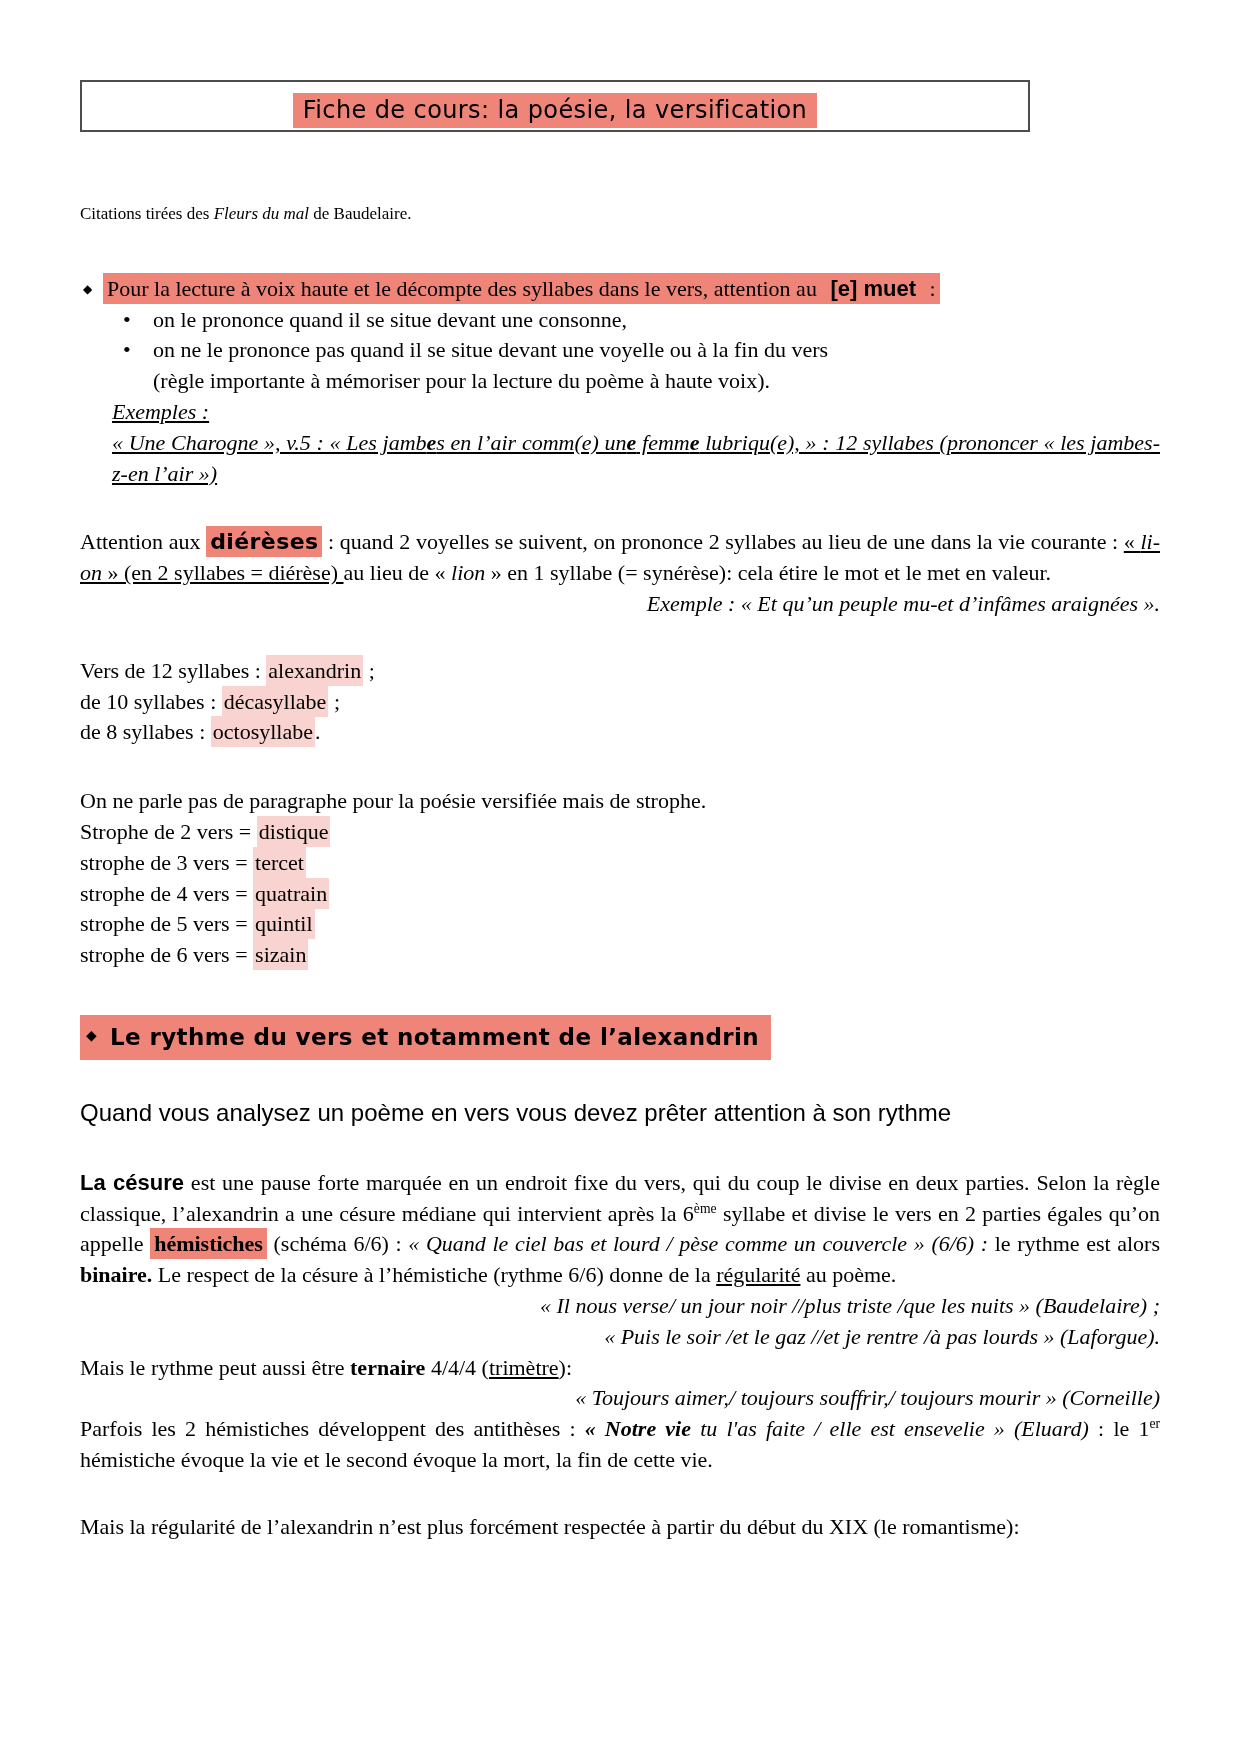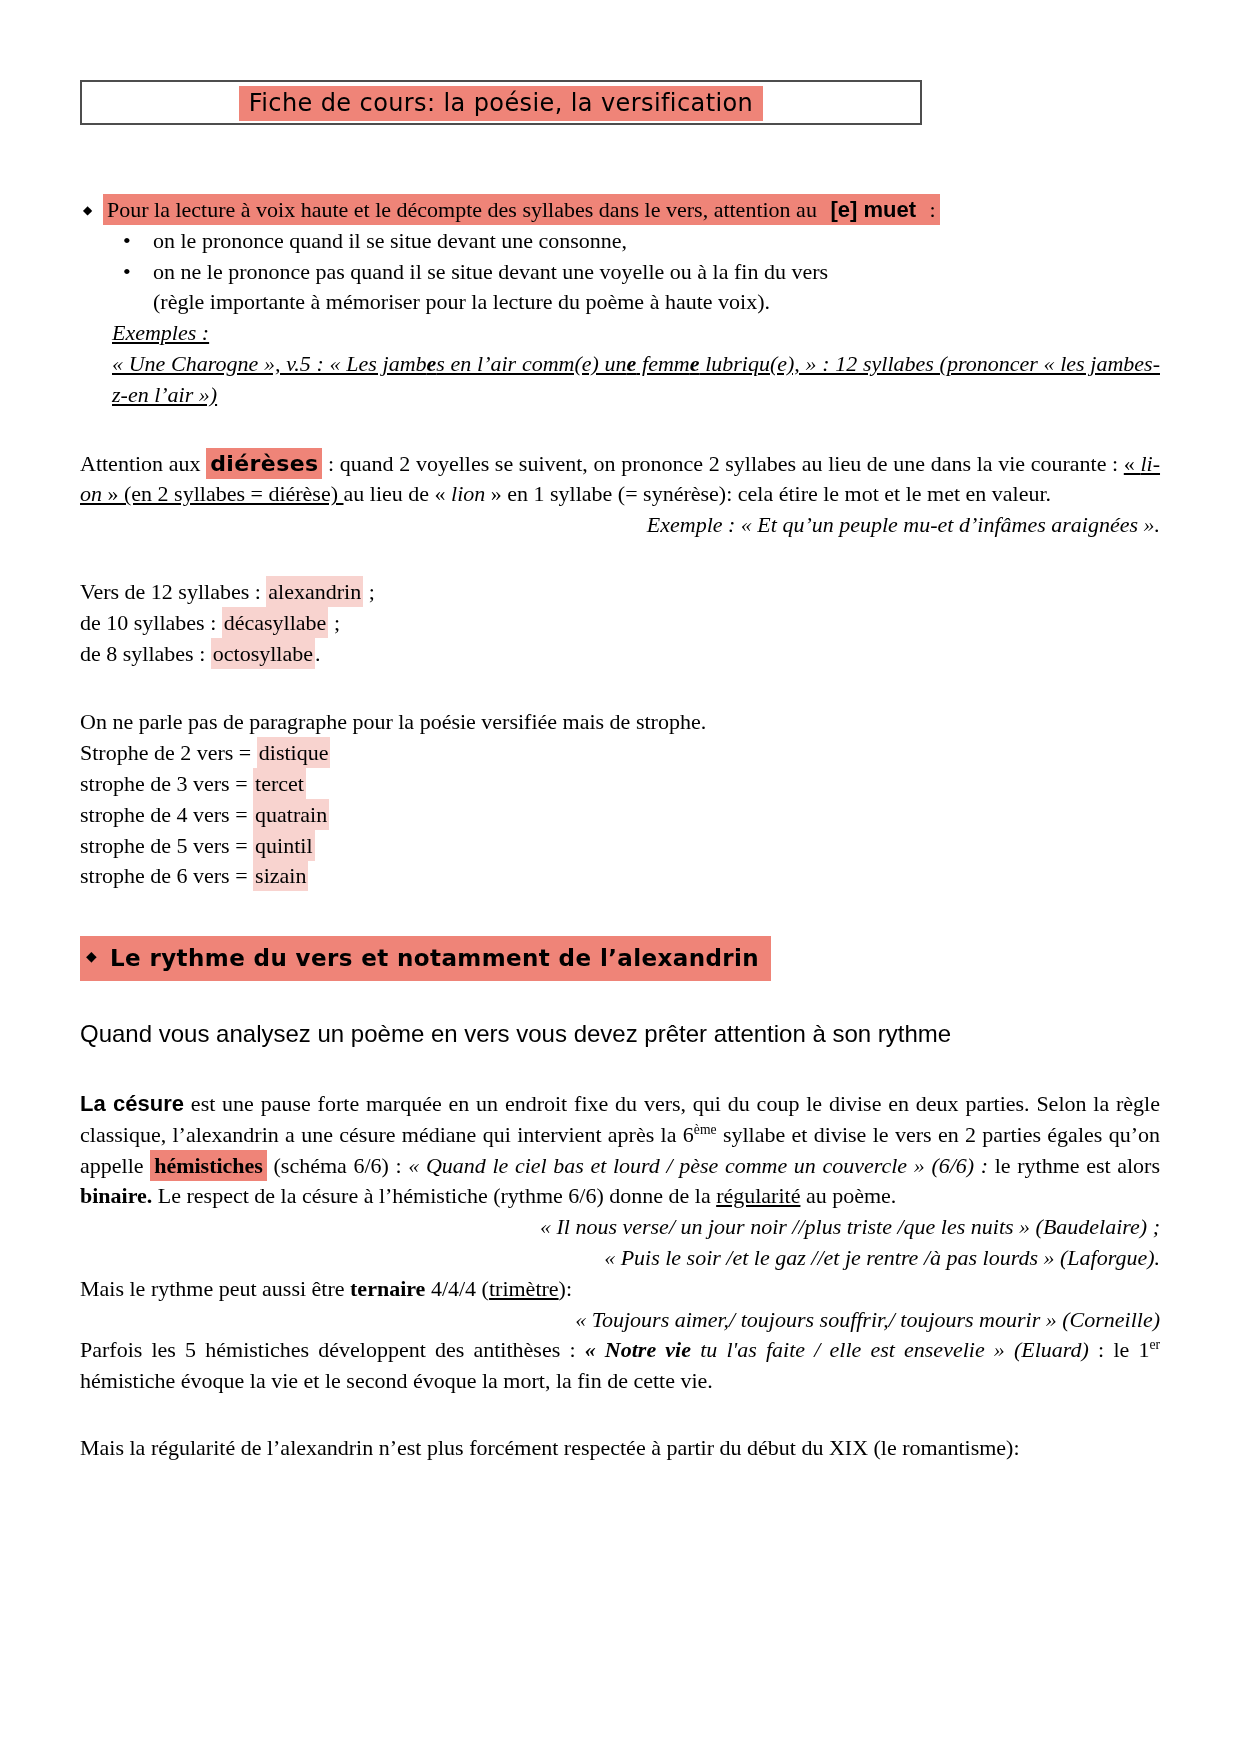--- a/index.html
+++ b/index.html
@@ -3,22 +3,22 @@
 <meta charset="utf-8">
 <style>
   html,body{margin:0;padding:0;background:#ffffff;}
   .page{
     width:1241px;min-height:1754px;box-sizing:border-box;
     padding:80px 81px 40px 80px;background:#fff;color:#000;
     font-family:"Liberation Serif","DejaVu Serif",serif;
     position:relative;overflow:hidden;
   }
   .title-box{
-    width:842px;box-sizing:border-box;border:2px solid #4d4d4d;
-    text-align:center;padding:7px 8px 6px;margin-bottom:70px;
+    width:950px;box-sizing:border-box;border:2px solid #4d4d4d;
+    text-align:center;padding:14px 8px 6px;margin-bottom:70px;
   }
   .comic{font-family:cursive,"DejaVu Sans",sans-serif;letter-spacing:.4px;}
   .sans{font-family:"Liberation Sans",sans-serif;}
   .title-text{font-size:24px;background:var(--hl);padding:3px 10px 4px;}
   .blk{font-size:22px;line-height:1.4;margin:0;}
   .citation{font-size:17px;}
   .justify{text-align:justify;}
   .ind-a{padding-left:32px;text-decoration:underline;}
   .ind-b{padding-left:65px;text-align:right;}
   .mt-a{margin-top:38px;}
@@ -44,20 +44,21 @@
   .heading .txt > .hl{display:inline-block;padding:6px 12px 7px 0;}
 </style>
 </head>
 <body>
 
 <div class="page">
   <div class="title-box">
     <span class="title-text comic">Fiche de cours: la poésie, la versification</span>
   </div>
   <div>
+      <div class="blk citation"><span class="txt"><span>Citations tirées des </span><span class="i">Fleurs du mal</span><span> de Baudelaire.</span></span></div>
       <div class="blk mt-c has-bullet">
         <span class="bullet bullet-diamond">◆</span>
         <span class="txt"><span class="hl">Pour la lecture à voix haute et le décompte des syllabes dans le vers, attention au </span><span class="hl b sans">[e] muet</span><span class="hl"> :</span></span>
       </div>
       <div class="blk sub has-bullet">
         <span class="bullet bullet-dot">•</span>
         <span class="txt"><span>on le prononce quand il se situe devant une consonne,</span></span>
       </div>
       <div class="blk sub has-bullet">
         <span class="bullet bullet-dot">•</span>
@@ -79,16 +80,16 @@
       <div class="blk mt-d heading has-bullet">
         <span class="bullet bullet-diamond hl">◆</span>
         <span class="txt"><span class="hl comic b">Le rythme du vers et notamment de l’alexandrin</span></span>
       </div>
       <div class="blk mt-b sans-lead"><span class="txt"><span class="sans">Quand vous analysez un poème en vers vous devez prêter attention à son rythme</span></span></div>
       <div class="blk mt-a justify"><span class="txt"><span class="b sans">La césure</span><span> est une pause forte marquée en un endroit fixe du vers, qui du coup le divise en deux parties. Selon la règle classique, l’alexandrin a une césure médiane qui intervient après la 6</span><span class="sup">ème</span><span> syllabe et divise le vers en 2 parties égales qu’on appelle </span><span class="hl b">hémistiches</span><span> (schéma 6/6) :  </span><span class="i">« Quand le ciel bas et lourd / pèse comme un couvercle » (6/6) :</span><span> le rythme est alors </span><span class="b">binaire.</span><span> Le respect de la césure à l’hémistiche (rythme 6/6) donne de la </span><span class="u">régularité</span><span> au poème.</span></span></div>
       <div class="blk ind-b"><span class="txt"><span class="i">« Il nous verse/ un jour noir //plus triste /que les nuits » (Baudelaire) ;</span></span></div>
       <div class="blk ind-b"><span class="txt"><span class="i">« Puis le soir /et le gaz //et je rentre /à pas lourds » (Laforgue).</span></span></div>
       <div class="blk "><span class="txt"><span>Mais le rythme peut aussi être </span><span class="b">ternaire</span><span> 4/4/4 (</span><span class="u">trimètre</span><span>):</span></span></div>
       <div class="blk ind-b"><span class="txt"><span class="i">« Toujours aimer,/ toujours souffrir,/ toujours mourir » (Corneille)</span></span></div>
-      <div class="blk justify"><span class="txt"><span>Parfois les 5 hémistiches développent des antithèses : </span><span class="b i">« Notre vie</span><span class="i"> tu l'as faite / elle est ensevelie » </span><span class="i">(Eluard)</span><span> : le 1</span><span class="sup">er</span><span> hémistiche évoque la vie et le second évoque la mort, la fin de cette vie.</span></span></div>
+      <div class="blk justify"><span class="txt"><span>Parfois les 2 hémistiches développent des antithèses : </span><span class="b i">« Notre vie</span><span class="i"> tu l'as faite / elle est ensevelie » </span><span class="i">(Eluard)</span><span> : le 1</span><span class="sup">er</span><span> hémistiche évoque la vie et le second évoque la mort, la fin de cette vie.</span></span></div>
       <div class="blk mt-b justify"><span class="txt"><span>Mais la régularité de l’alexandrin n’est plus forcément respectée à partir du début du XIX (le romantisme):</span></span></div>
     </div>
 </div>
 
 </body></html>

